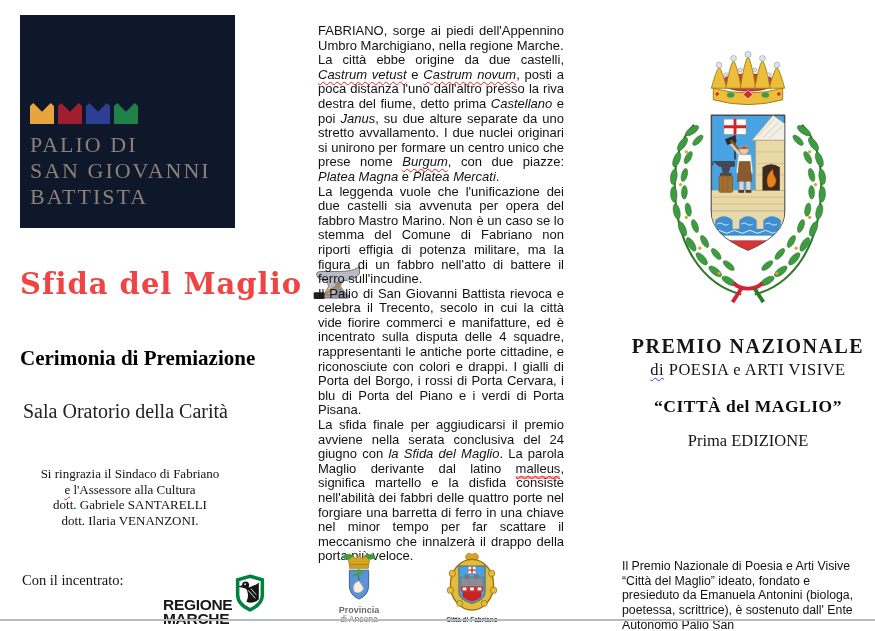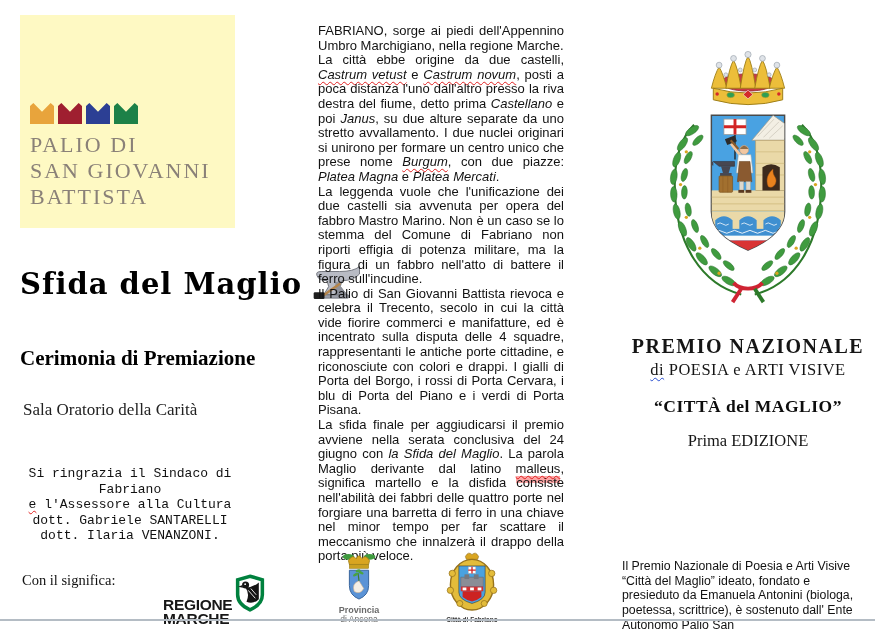--- a/index.html
+++ b/index.html
@@ -1,44 +1,44 @@
 <!DOCTYPE html>
 <html><head>
 <meta charset="utf-8">
 <style>
   html,body{margin:0;padding:0;}
   body{width:875px;height:631px;background:#fff;font-family:"Liberation Serif",serif;color:#111;}
   .page{position:relative;width:875px;height:631px;background:#fff;overflow:hidden;}
 
   
-  .logo-box{position:absolute;left:20px;top:15px;width:215px;height:213px;background:#fef9c3;}
+  .logo-box{position:absolute;left:20px;top:15px;width:215px;height:213px;background:#0f172a;}
   .m-row{position:absolute;left:10px;top:88px;display:flex;gap:4px;}
   .m-mark{width:24px;height:21px;display:inline-block;
      clip-path:polygon(0% 14%,14% 0%,50% 42%,86% 0%,100% 14%,100% 100%,0% 100%);}
   .logo-title{position:absolute;left:10px;top:117px;color:#8a8178;font-size:22px;line-height:26px;letter-spacing:2px;font-family:"Liberation Serif",serif;}
   .sfida-row{position:absolute;left:20px;top:263px;display:flex;align-items:center;gap:10px;}
-  .sfida-text{font-family:"DejaVu Serif",serif;font-weight:700;font-size:29px;letter-spacing:1px;color:#000000;}
+  .sfida-text{font-family:"DejaVu Serif",serif;font-weight:700;font-size:29px;letter-spacing:1px;color:#ef4444;}
   .ceremony{position:absolute;left:20px;top:329px;font-weight:700;font-size:21px;color:#000;}
   .dateline{position:absolute;left:12px;top:365px;font-size:17.5px;word-spacing:4px;color:#111;}
-  .venue{position:absolute;left:23px;top:400px;font-size:17px;color:#222;}
+  .venue{position:absolute;left:23px;top:400px;font-size:20px;color:#222;}
   .thanks{position:absolute;left:25px;top:466px;width:210px;text-align:center;
-     font-family:Liberation Mono, monospace;font-size:13px;line-height:15.5px;color:#111;}
+     font-family:Liberation Serif, serif;font-size:13px;line-height:15.5px;color:#111;}
   .patronage{position:absolute;left:22px;top:572px;font-size:14.5px;color:#111;}
   .regione{position:absolute;left:163px;top:560px;display:flex;align-items:center;gap:3px;}
   .regione-text{font-family:"Liberation Sans",sans-serif;font-weight:700;font-size:15.5px;line-height:14px;letter-spacing:-0.3px;color:#171717;margin-top:38px;}
 
   
   .mid-col{position:absolute;left:318px;top:24px;width:246px;
      font-family:"Liberation Sans",sans-serif;font-size:13px;line-height:14.6px;
      text-align:justify;color:#121212;}
   .mid-col p{margin:0;}
   .i{font-style:italic;}
   .rw{text-decoration-line:underline;text-decoration-style:wavy;text-decoration-color:#e02020;text-decoration-thickness:1px;text-underline-offset:2px;}
   .bw{text-decoration-line:underline;text-decoration-style:wavy;text-decoration-color:#2a4fd0;text-decoration-thickness:1px;text-underline-offset:2px;}
-  .u{border-bottom:7px solid #fca5a5;}
+  .u{border-bottom:3px solid #fca5a5;}
 
   .provincia{position:absolute;left:328px;top:551px;width:62px;text-align:center;}
   .provincia .cap1{font-family:"Liberation Sans",sans-serif;font-weight:700;font-size:9px;color:#6a6a6a;line-height:9px;margin-top:1px;}
   .provincia .cap2{font-family:"Liberation Sans",sans-serif;font-size:8.5px;color:#6a6a6a;line-height:9px;}
   .fabriano-sm{position:absolute;left:440px;top:549px;width:64px;text-align:center;}
   .fabriano-sm .cap{font-family:"Liberation Sans",sans-serif;font-weight:700;font-size:6.5px;color:#333;margin-top:1px;}
 
   
   .coat{position:absolute;left:642px;top:40px;}
   .premio-title{position:absolute;left:615px;top:322px;width:266px;text-align:center;font-size:20px;letter-spacing:1.5px;color:#151515;}
@@ -83,21 +83,21 @@
   <h2 class="ceremony">Cerimonia di Premiazione</h2>
   <div class="venue">Sala Oratorio della Carità</div>
 
   <div class="thanks">
     <div>Si ringrazia il Sindaco di Fabriano</div>
     <div><span class="rw">e</span><span> l'Assessore alla Cultura</span></div>
     <div>dott. Gabriele SANTARELLI</div>
     <div>dott. Ilaria VENANZONI.</div>
   </div>
 
-  <div class="patronage">Con il significa:</div>
+  <div class="patronage">Con il incentrato:</div>
 
   <div class="regione">
     <div class="regione-text">
       <div>REGIONE</div>
       <div>MARCHE</div>
     </div>
     <svg width="30" height="38" viewBox="0 0 34 42">
       <path d="M17,2 L31,6 L31,23 Q31,34 17,40 Q3,34 3,23 L3,6 Z" fill="#ffffff" stroke="#00813e" stroke-width="4"></path>
       <circle cx="12" cy="12" r="4" fill="#141414"></circle>
       <path d="M8.5,12 L3.5,14 L9,15 Z" fill="#141414"></path>

